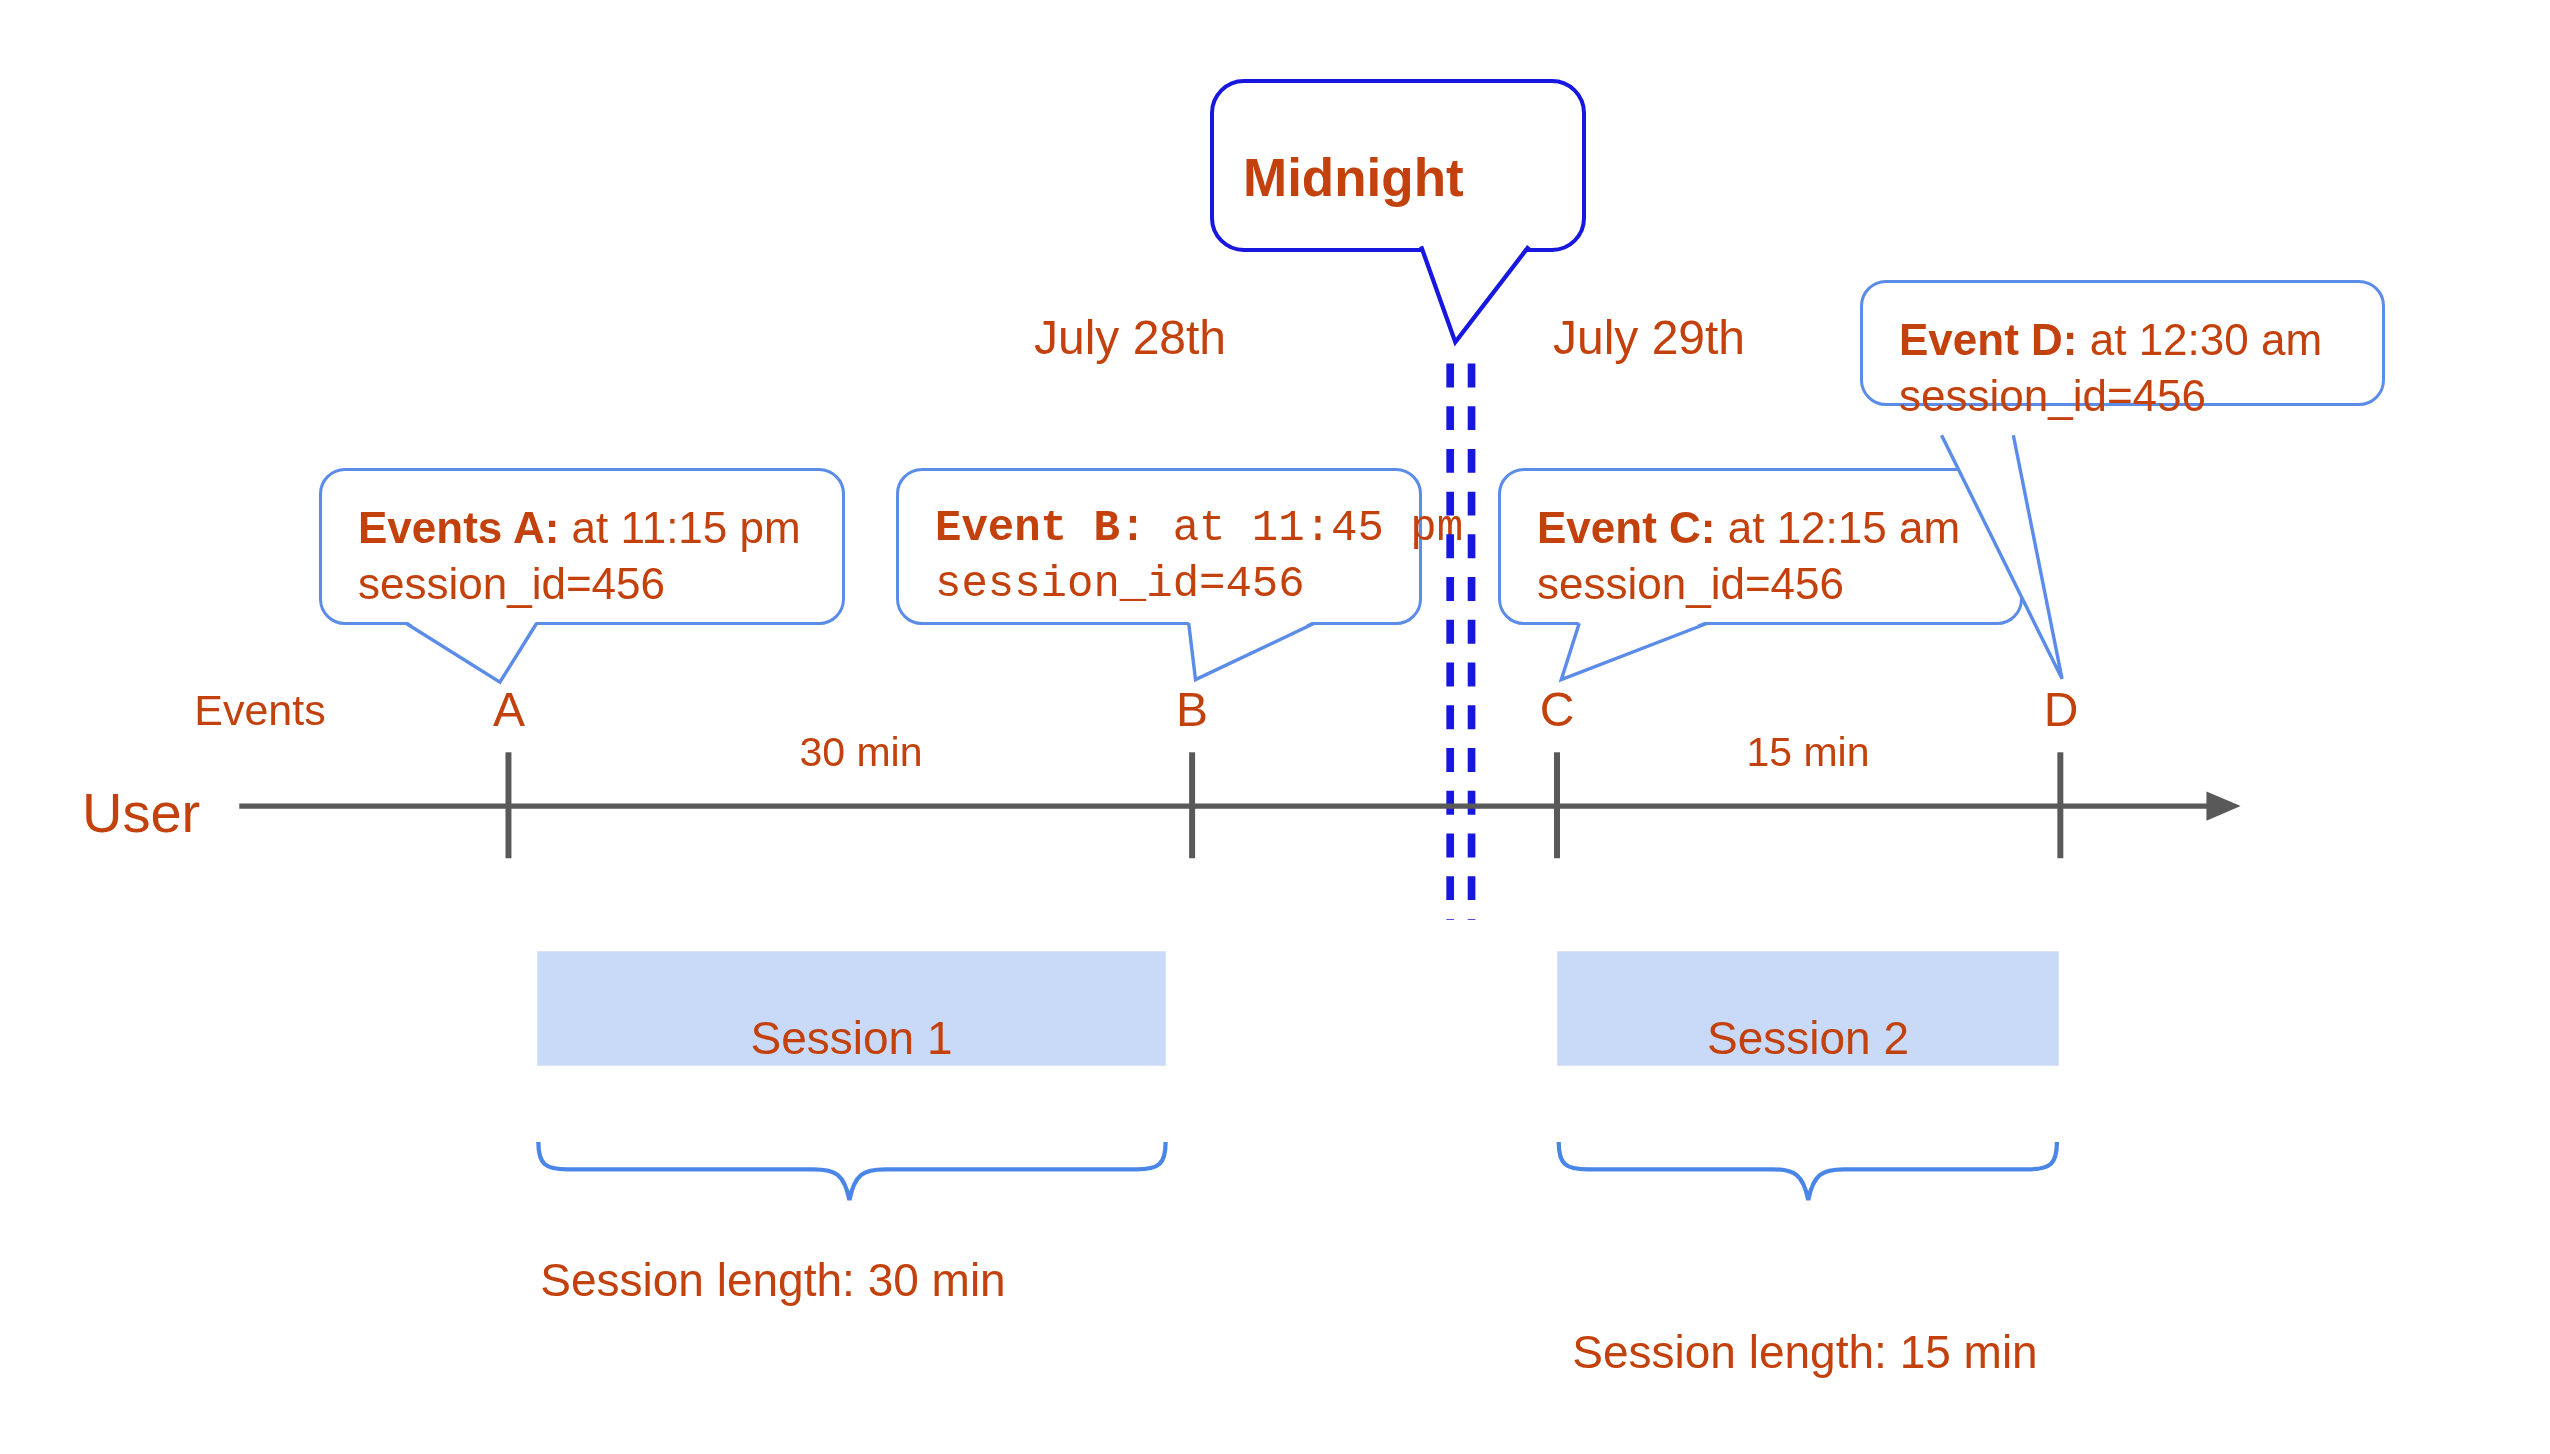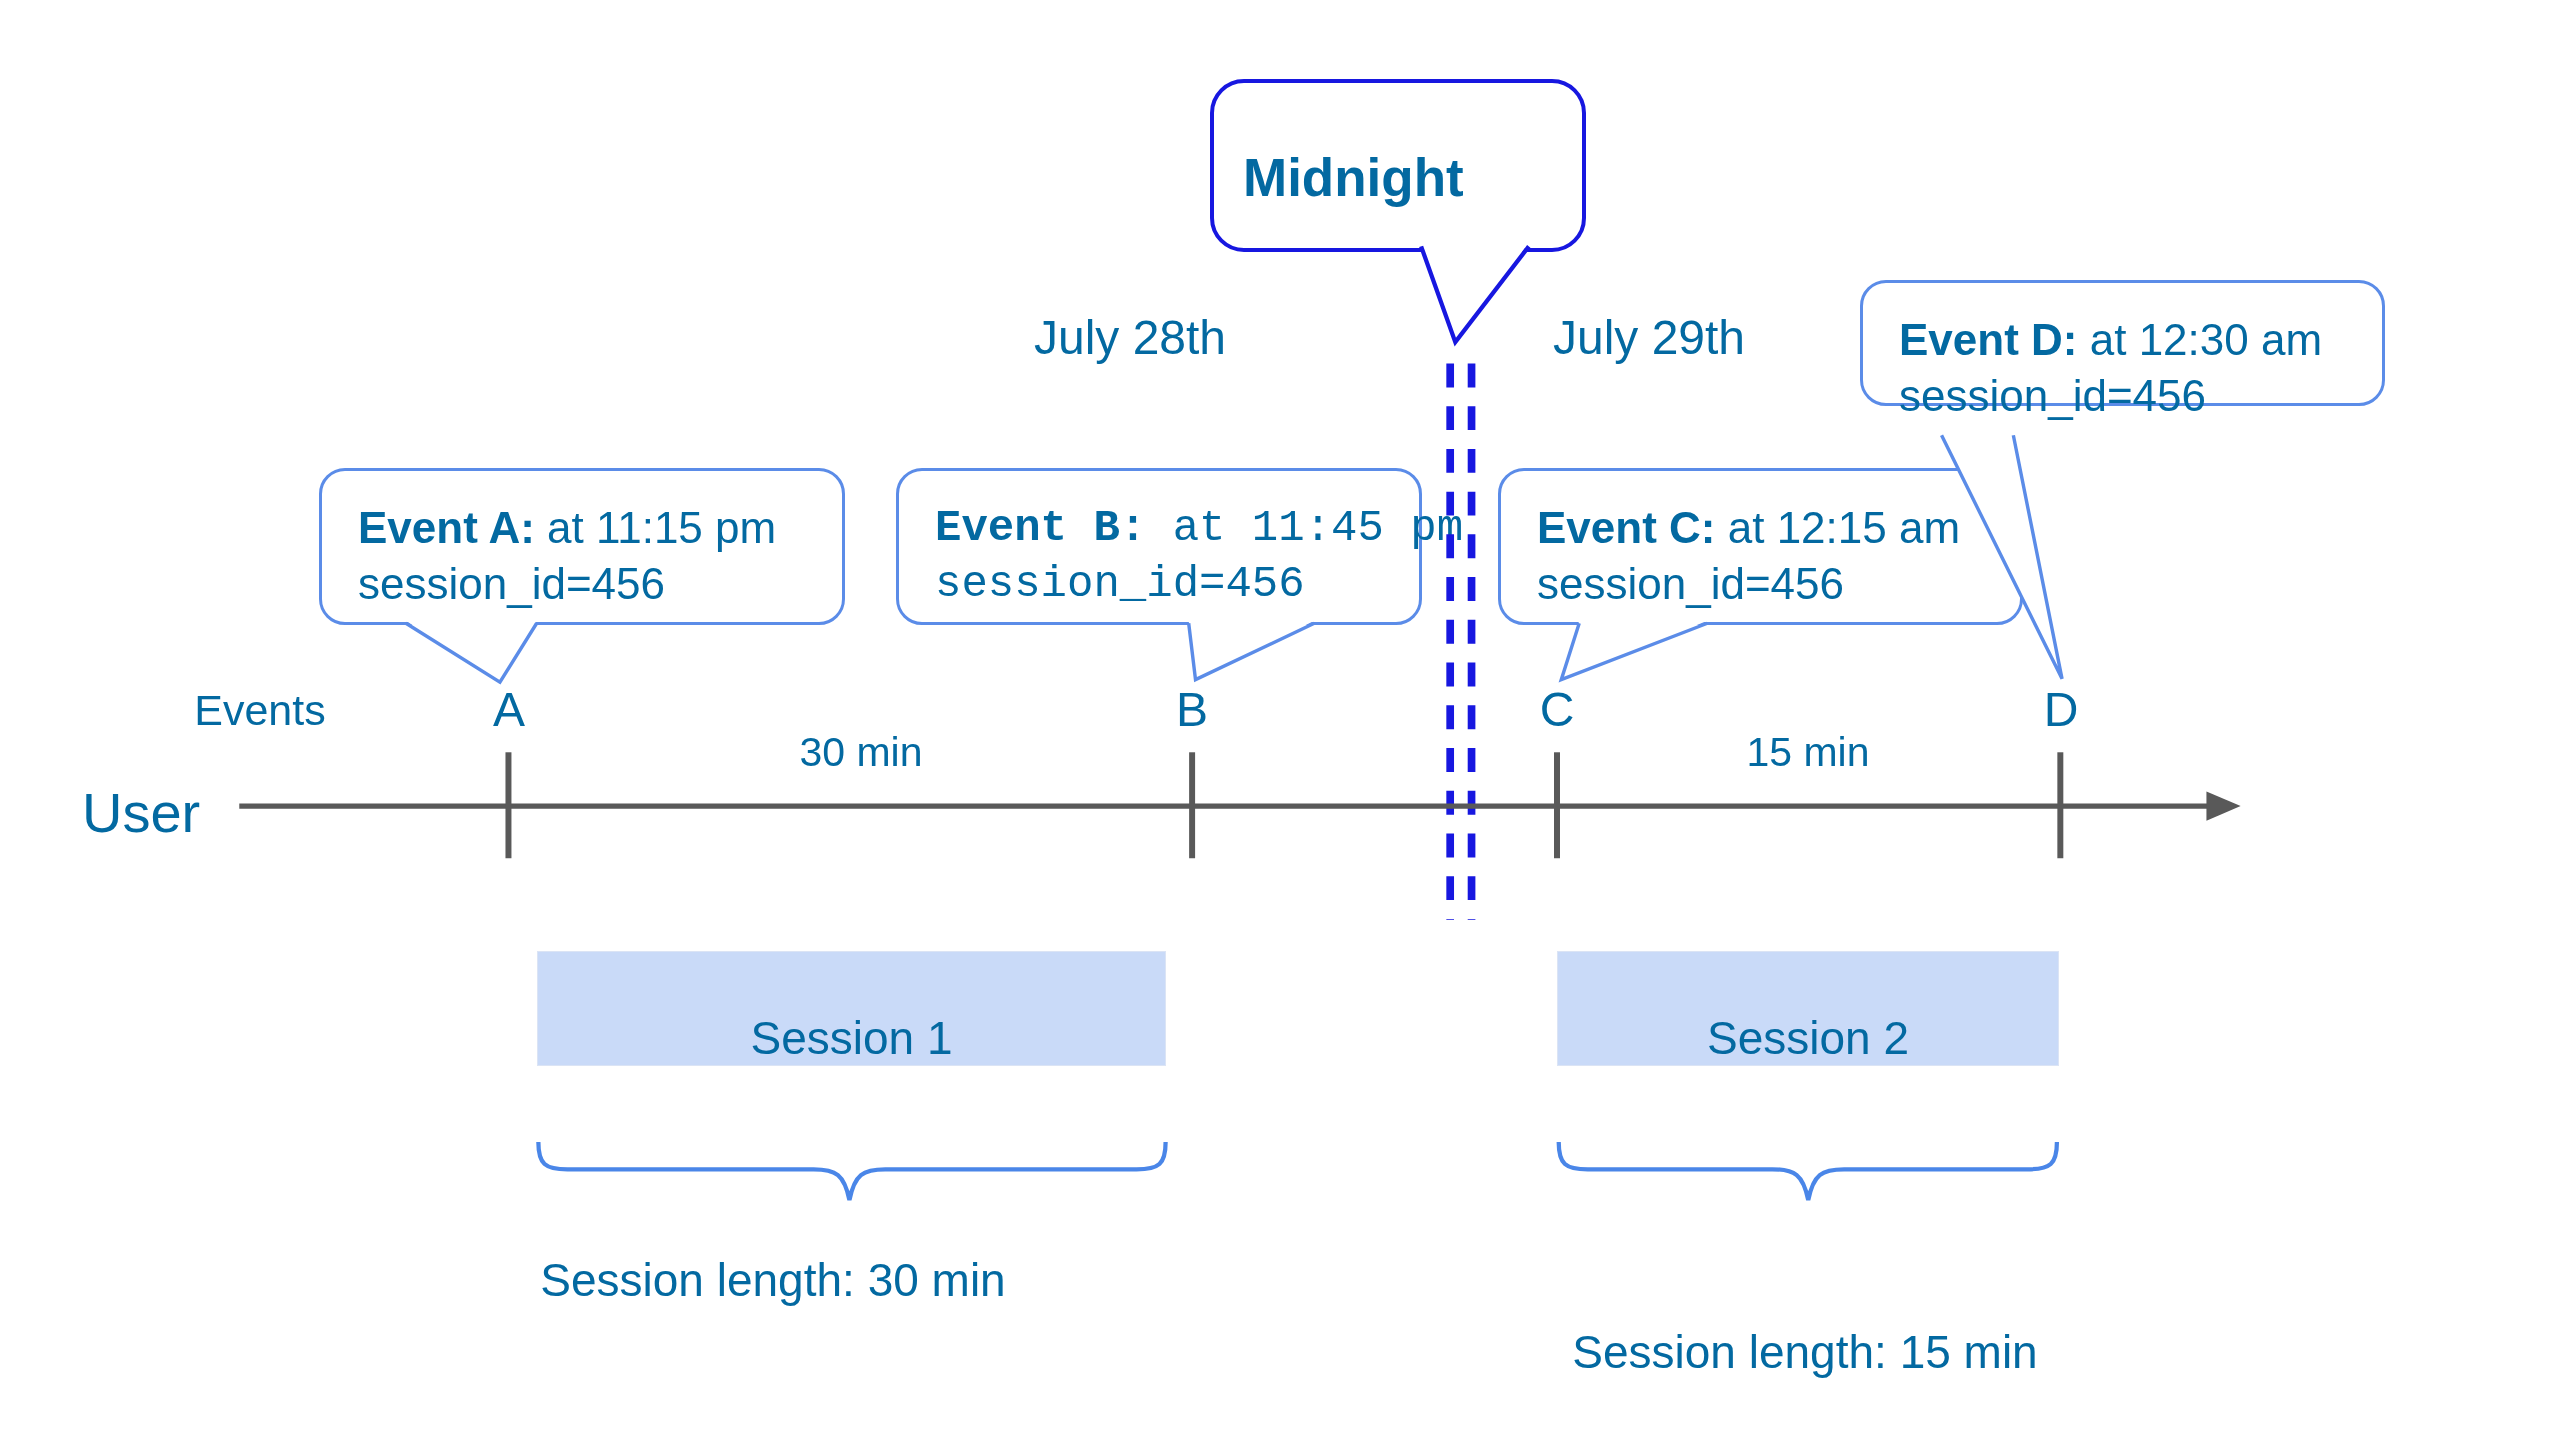--- a/index.html
+++ b/index.html
@@ -1,18 +1,18 @@
 <!DOCTYPE html>
 <html style="font-size:13.7px"><head>
 <meta charset="utf-8">
 <style>
   html,body{margin:0;padding:0;background:#ffffff;}
   #canvas{
     position:relative;width:2550px;height:1455px;background:#ffffff;overflow:hidden;
-    font-family:"Liberation Sans","DejaVu Sans",sans-serif;color:#0369a1;
+    font-family:"Liberation Sans","DejaVu Sans",sans-serif;color:#c2410c;
   }
   .abs{position:absolute;}
   .center{transform:translate(-50%,-50%);white-space:nowrap;}
   
   .callout{
     position:absolute;background:#ffffff;border:3.4px solid #5b8ce8;border-radius:26px;
     box-sizing:border-box;padding:29px 8.5px 0 36px;
   }
   .callout-line{font-size:44px;line-height:56px;white-space:nowrap;}
   .callout-line b{font-weight:bold;}
@@ -41,21 +41,21 @@
 <div id="canvas">
 
   <div class="midnight">
     <div class="midnight-label">Midnight</div>
   </div>
 
   <div class="abs center date-label" style="left:1130px;top:337px;">July 28th</div>
   <div class="abs center date-label" style="left:1649px;top:337px;">July 29th</div>
 
   <div class="callout" style="left:319px;top:468px;width:526px;height:157px;">
-    <div class="callout-line"><b>Event A:</b>
+    <div class="callout-line"><b>Events A:</b>
       <span>at 11:15 pm</span></div>
     <div class="callout-line">session_id=456</div>
   </div>
 
   <div class="callout" style="left:896px;top:468px;width:526px;height:157px;font-family:Liberation Mono, monospace;">
     <div class="callout-line"><b>Event B:</b>
       <span>at 11:45 pm</span></div>
     <div class="callout-line">session_id=456</div>
   </div>
 

